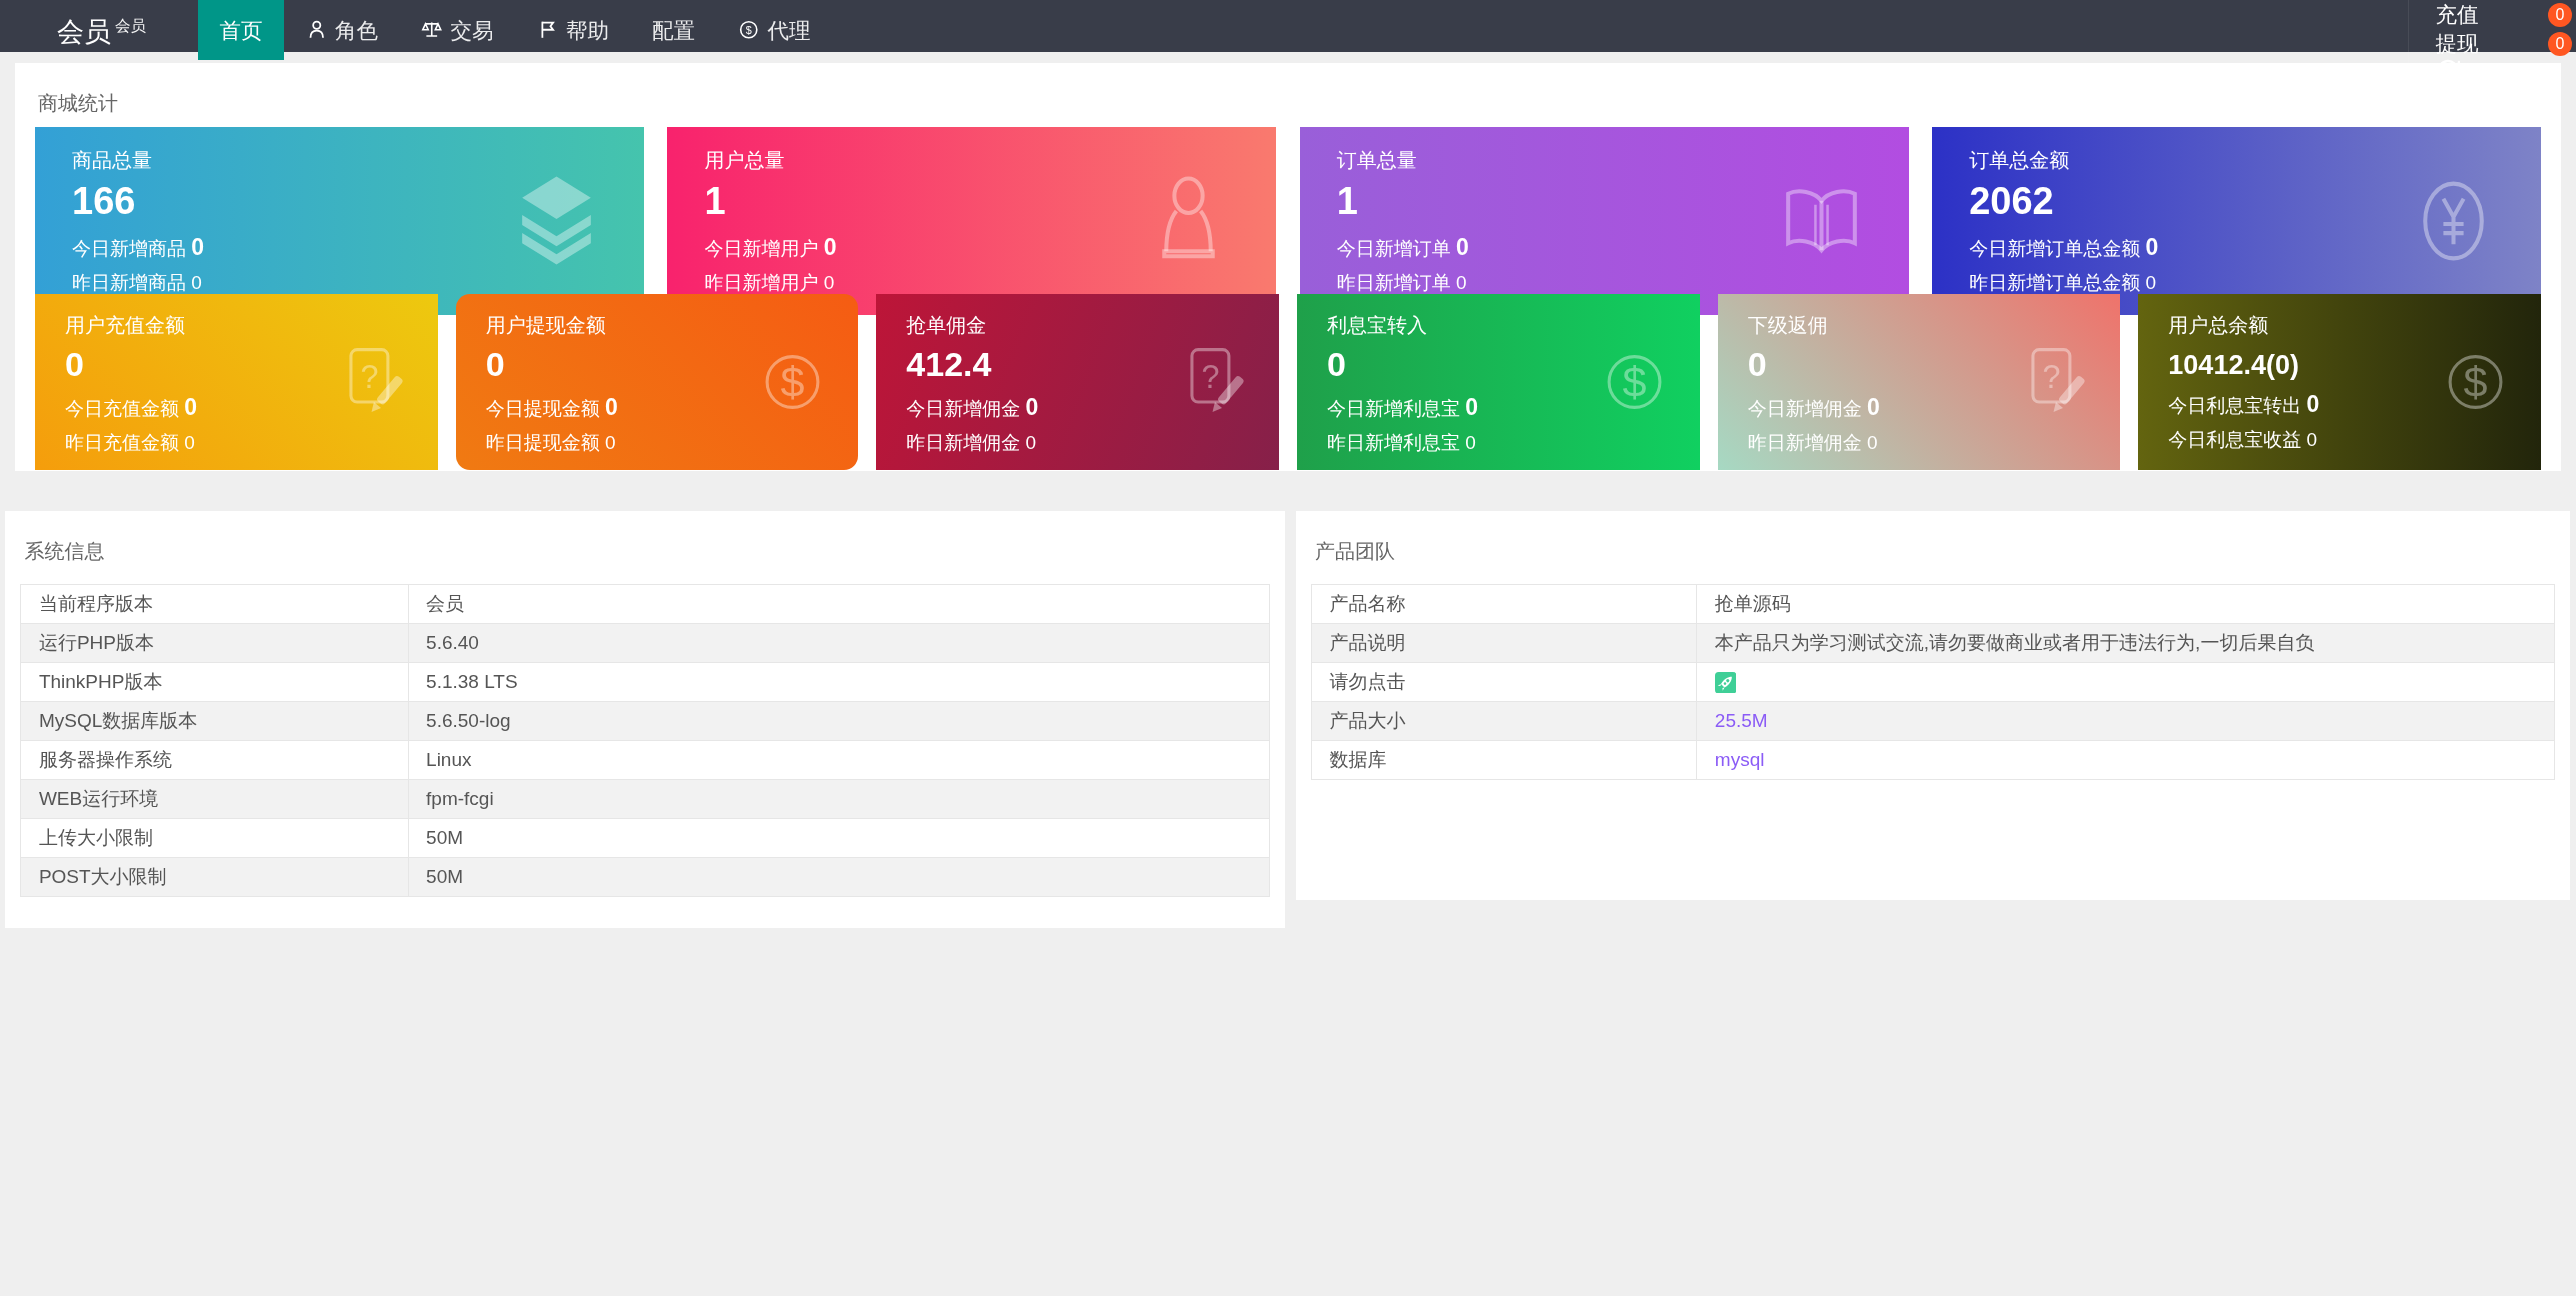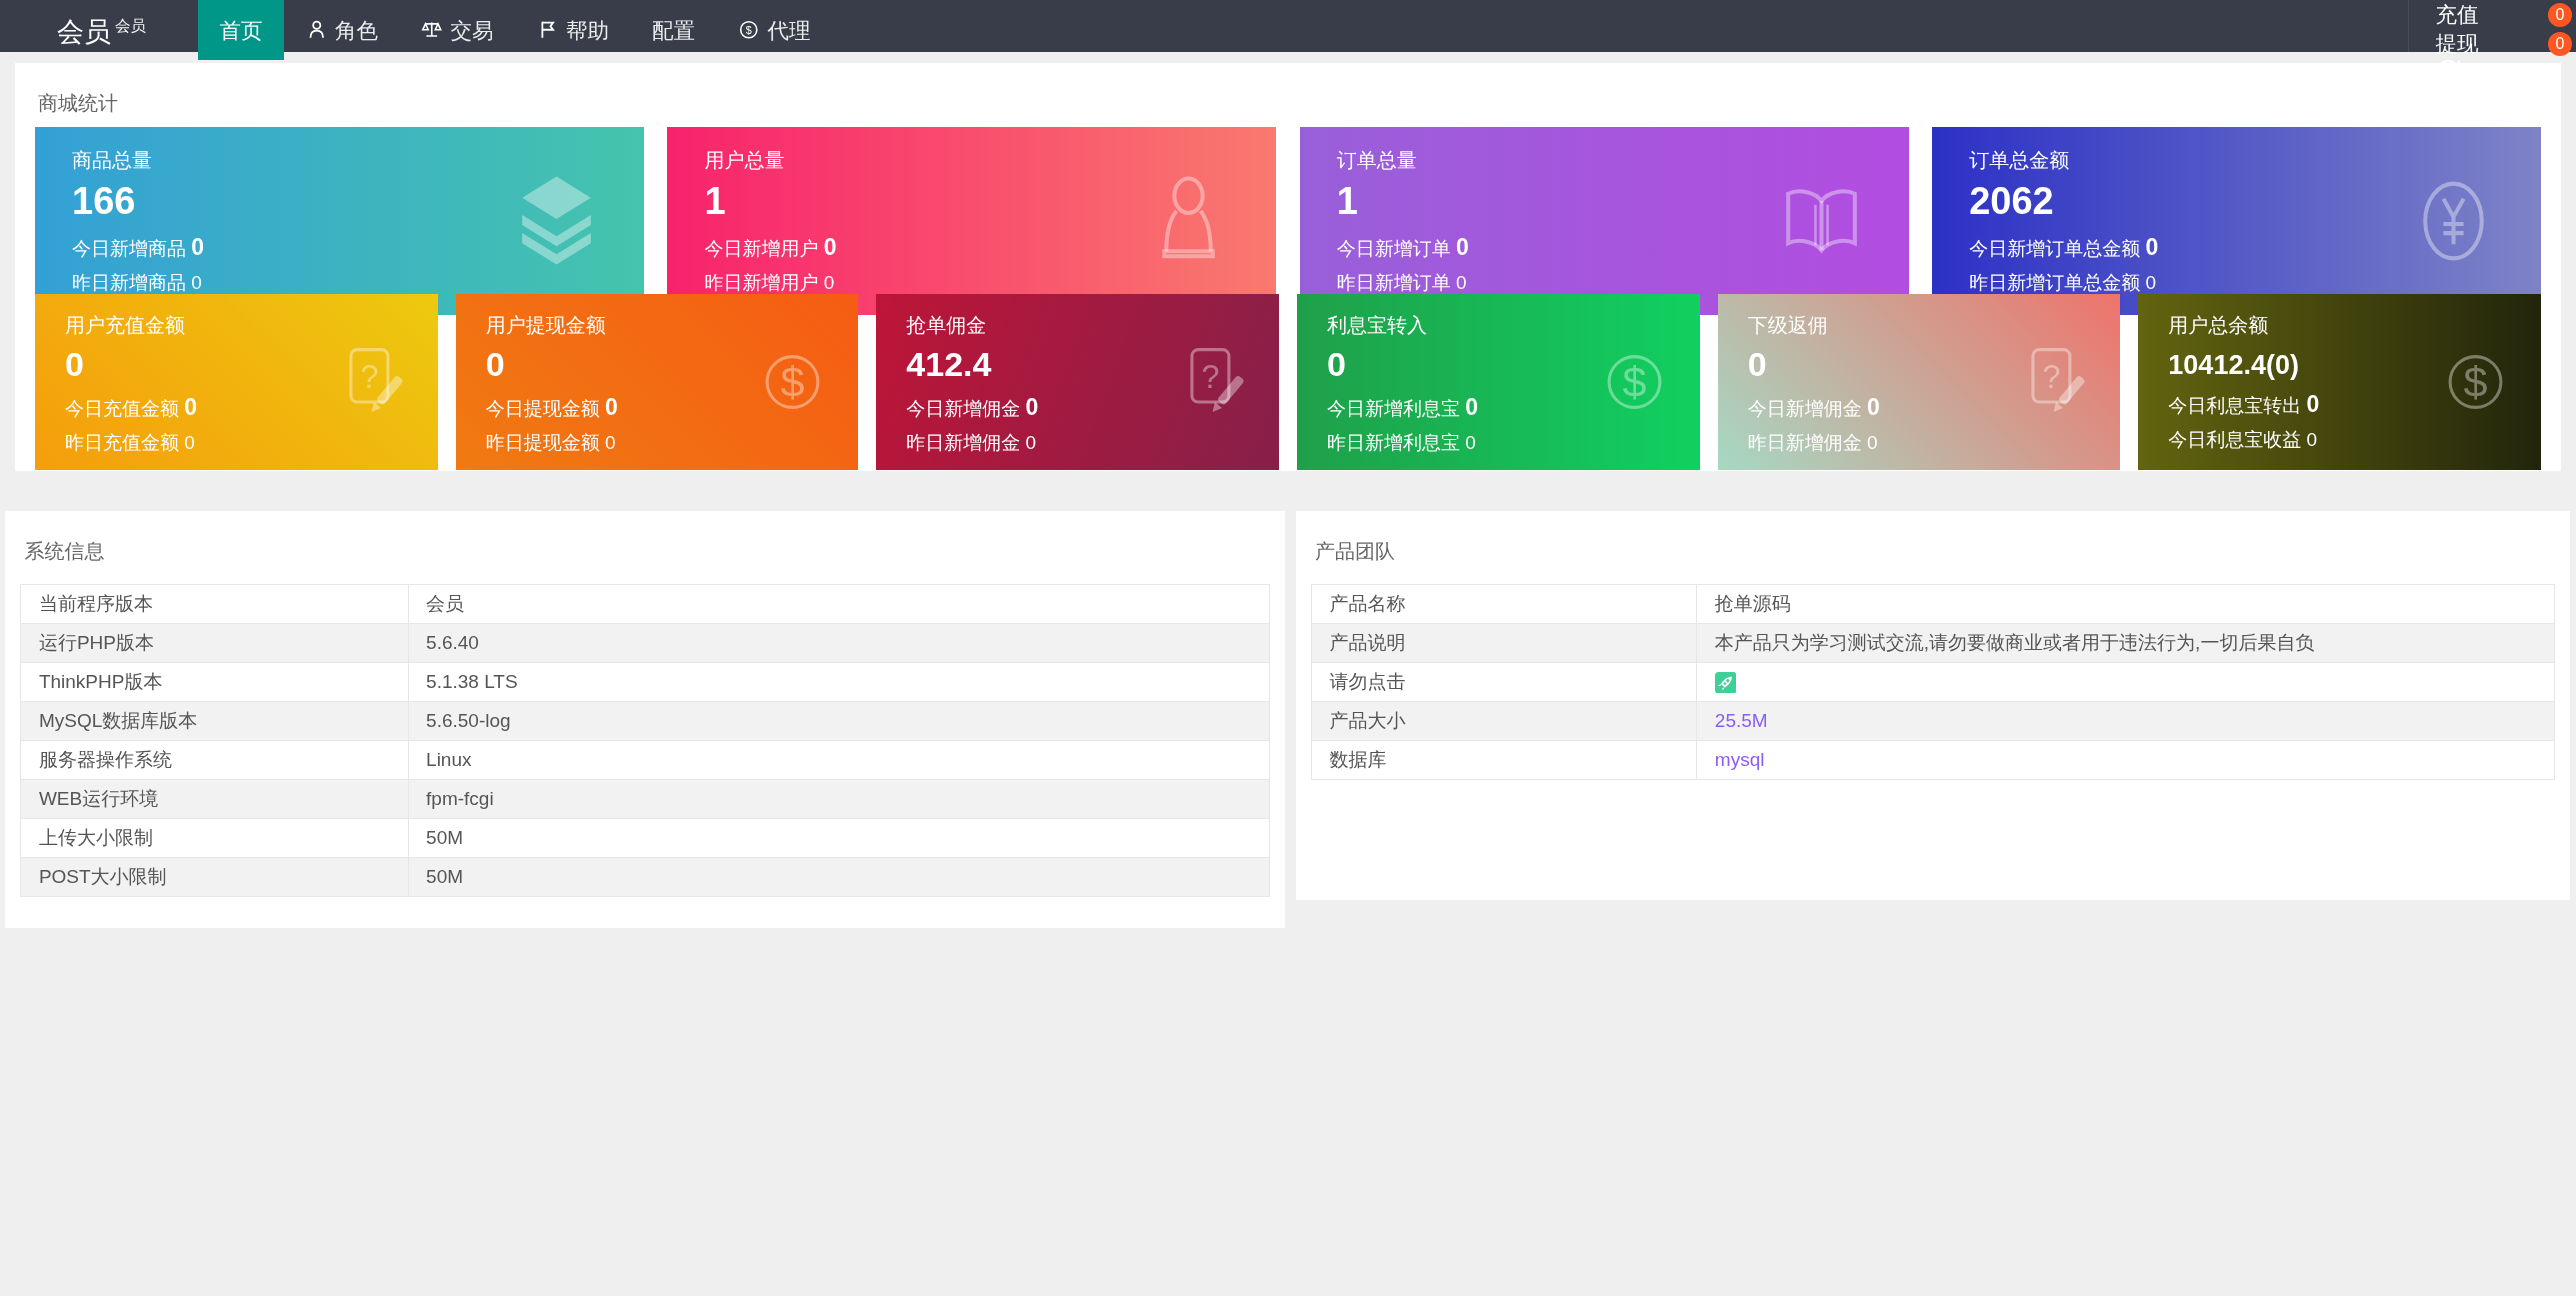--- a/index.html
+++ b/index.html
@@ -234,21 +234,21 @@
           <svg viewBox="0 0 100 100" fill="none" stroke="currentColor" stroke-width="4">
             <rect x="22" y="8" width="48" height="68" rx="8"></rect>
             <text x="46" y="58" font-size="42" fill="currentColor" stroke="none" text-anchor="middle">?</text>
             <g fill="currentColor" stroke="none" transform="rotate(40 68 66)">
               <rect x="62" y="38" width="12" height="42" rx="4"></rect>
               <path d="M62 84 L68 96 L74 84 Z"></path>
             </g>
           </svg>
         </span>
       </div>
-      <div class="stat-card" style="background: linear-gradient(45deg, rgb(240, 122, 18), rgb(245, 92, 19));">
+      <div class="stat-card" style="background: linear-gradient(45deg, rgb(240, 122, 18), rgb(245, 92, 19)); border-radius: 14px;">
         <div class="stat-label">用户提现金额</div>
         <div class="stat-value">0</div>
         <div class="stat-line today"><span>今日提现金额</span> <span class="big-num">0</span></div>
         <div class="stat-line yesterday"><span>昨日提现金额</span> <span>0</span></div>
         <span class="stat-icon">
           <svg viewBox="0 0 100 100" fill="none" stroke="currentColor" stroke-width="4">
             <circle cx="50" cy="50" r="33"></circle>
             <text x="50" y="69" font-size="56" fill="currentColor" stroke="none" text-anchor="middle">$</text>
           </svg>
         </span>

